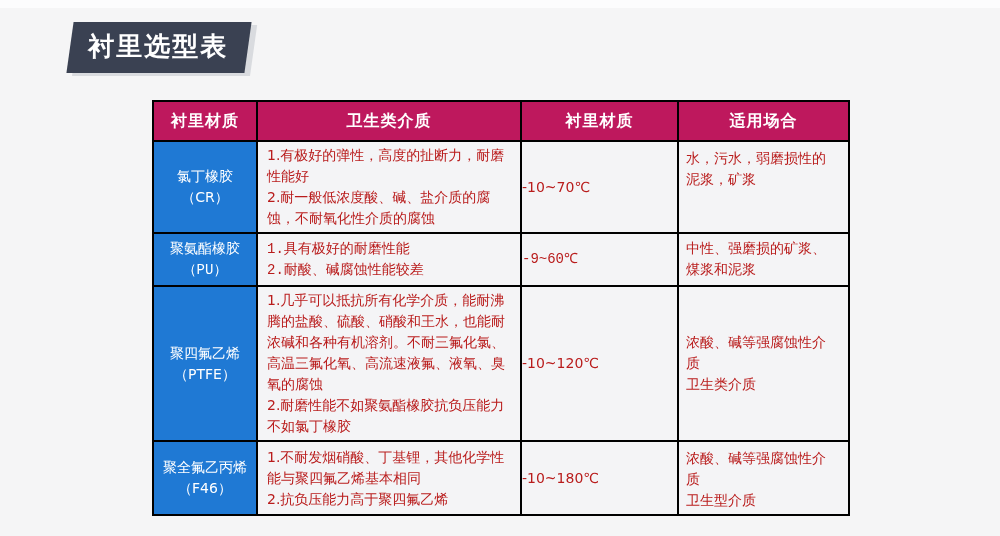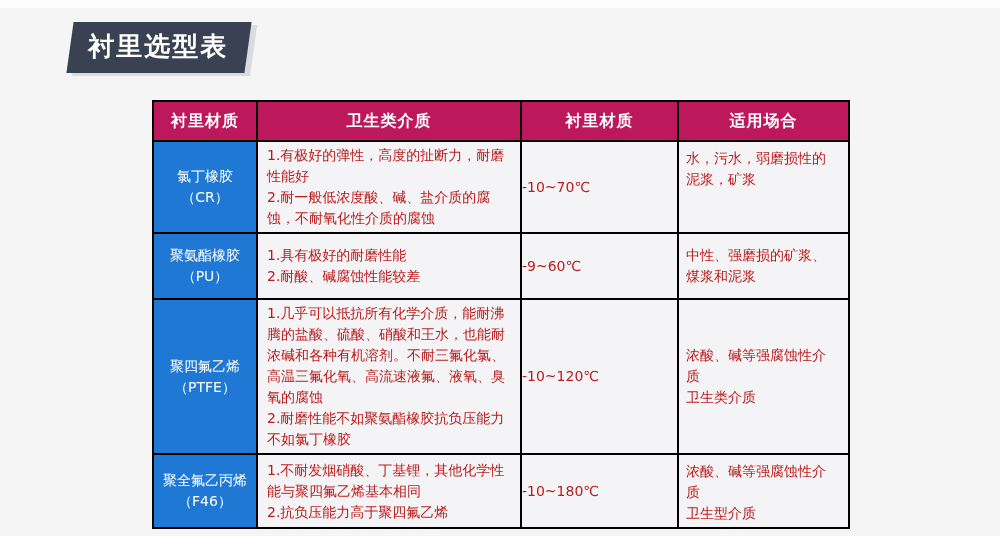--- a/index.html
+++ b/index.html
@@ -80,21 +80,21 @@
   }
   td.usage {
     text-align: left;
     padding: 3px 18px 3px 7px;
     white-space: pre-line;
   }
   td.v-top { vertical-align: top; padding-top: 6px; }
   td.v-mid { vertical-align: middle; }
   tr.hdr   { height: 40px; }
   tr.r-cr  { height: 92px; }
-  tr.r-pu  { height: 66px; }
+  tr.r-pu  { height: 53px; font-family: Liberation Mono, monospace; }
   tr.r-ptfe{ height: 147px; }
   tr.r-f46 { height: 71px; }
 </style>
 </head>
 <body>
 
 <div class="top-strip"></div>
 
 <div class="title-banner">
   <span class="title-text">衬里选型表</span>

